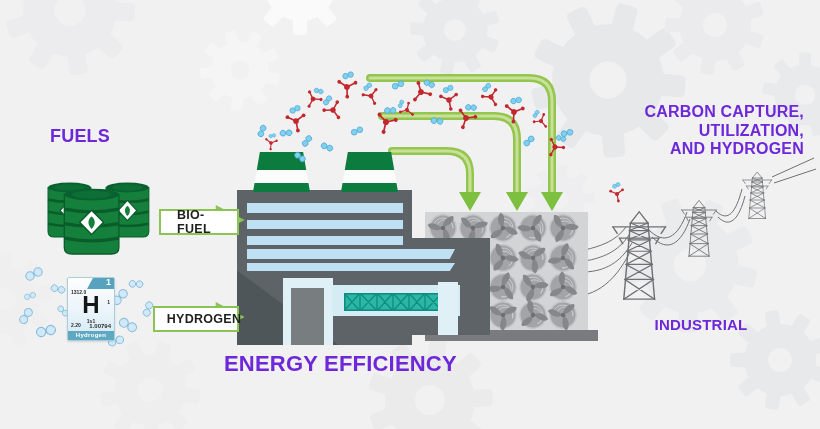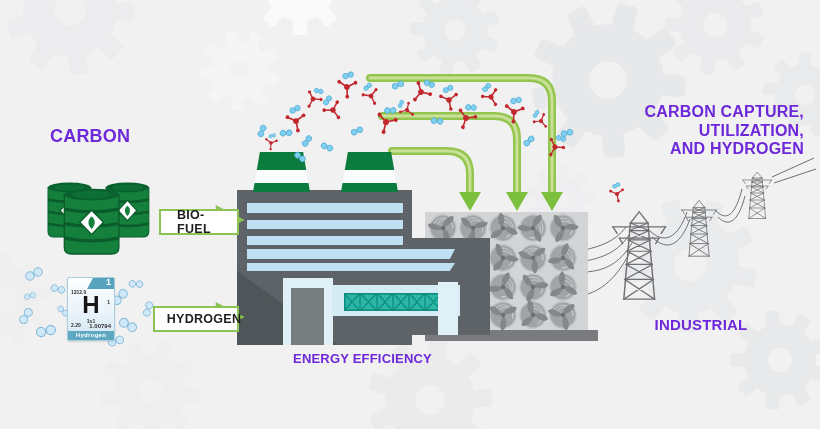--- a/index.html
+++ b/index.html
@@ -59,21 +59,21 @@
     font-size:6px;font-weight:bold;text-align:center;line-height:9px;letter-spacing:.3px;}
   
   .tagbox{background:#fff;border:2px solid #8cc355;z-index:6;
     display:flex;align-items:center;justify-content:center;
     font-size:12.5px;font-weight:bold;color:#201e1e;letter-spacing:.3px;padding-left:16px;}
   .taghead{z-index:6;}
   
   #mol-svg{left:0;top:0;z-index:5;pointer-events:none;}
   
   .t-lcf{left:50px;top:126px;font-size:18px;line-height:1.12;z-index:6;}
-  .t-ee{left:240px;top:352px;width:245px;text-align:center;font-size:13px;z-index:6;}
+  .t-ee{left:224px;top:352px;width:245px;font-size:22px;z-index:6;}
   .t-ccus{right:16px;top:103px;width:220px;text-align:right;font-size:16px;line-height:1.17;z-index:6;}
   .t-ie{left:595px;top:316px;width:212px;text-align:center;font-size:15px;line-height:1.2;z-index:6;}
 </style>
 </head>
 <body>
 
 <div class="stage">
 
   <svg id="bg-gears" class="abs" width="820" height="429">
     <defs>
@@ -321,21 +321,21 @@
     <span>BIO-FUEL</span>
   </div>
   <svg class="abs taghead" style="left:215px;top:302px;" width="30" height="30">
     <polygon points="2,2 27,15 2,28" fill="#ffffff" stroke="#8cc355" stroke-width="2.5"></polygon>
   </svg>
   <div class="abs tagbox" style="left:153px;top:306px;width:66px;height:22px;">
     <span>HYDROGEN</span>
   </div>
 
   <div class="abs txt t-lcf">
-    <div>CARBON</div>
+    <div>FUELS</div>
   </div>
   <div class="abs txt t-ee">ENERGY EFFICIENCY</div>
   <div class="abs txt t-ccus">
     <div>CARBON CAPTURE,</div>
     <div>UTILIZATION,</div>
     <div>AND HYDROGEN</div>
   </div>
   <div class="abs txt t-ie">
     <div>INDUSTRIAL</div>
   </div>

